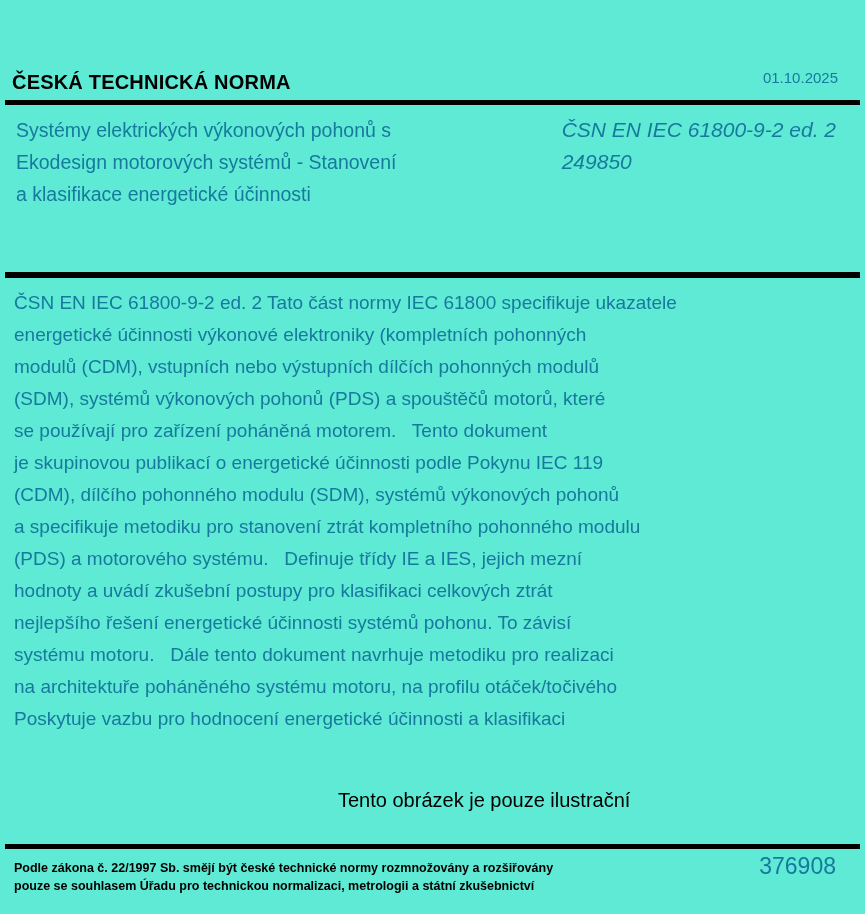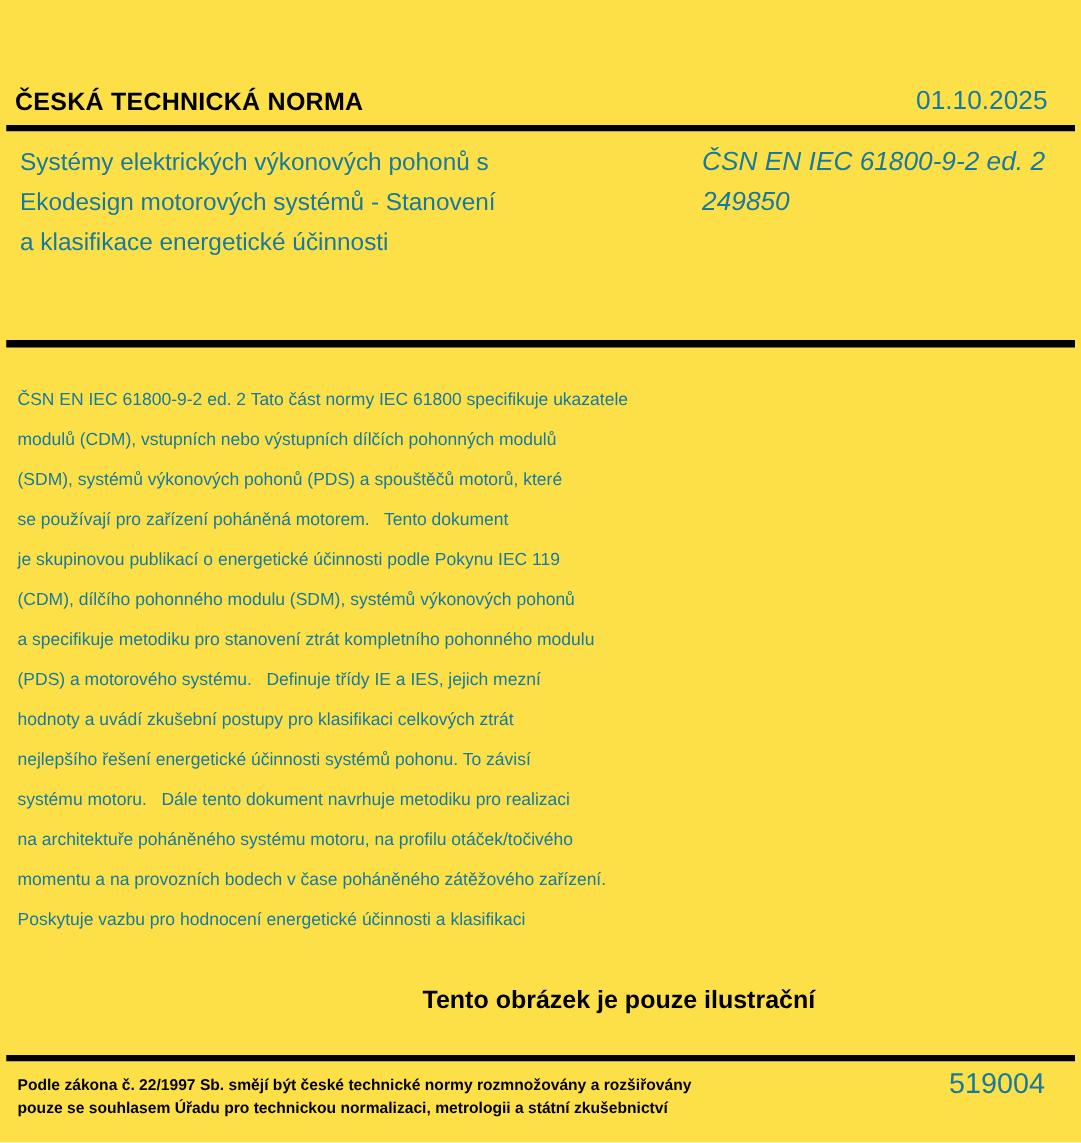--- a/index.html
+++ b/index.html
@@ -4,21 +4,21 @@
 <style>
   html, body {
     margin: 0;
     padding: 0;
     background: #ffffff;
   }
   .page {
     position: relative;
     width: 865px;
     height: 914px;
-    background: #fde047;
+    background: #5eead4;
     font-family: "Liberation Sans", sans-serif;
     overflow: hidden;
   }
   .rule {
     position: absolute;
     left: 5px;
     width: 855px;
     background: #000000;
   }
   .rule-top    { top: 100px; height: 5px; }
@@ -32,21 +32,21 @@
     font-size: 20px;
     font-weight: bold;
     color: #000000;
     letter-spacing: 0.2px;
     white-space: nowrap;
   }
   .header-date {
     position: absolute;
     right: 27px;
     top: 69px;
-    font-size: 21px;
+    font-size: 15px;
     color: #17799E;
     white-space: nowrap;
   }
 
   .doc-title {
     position: absolute;
     left: 16px;
     top: 114px;
     font-size: 19.5px;
     line-height: 32px;
@@ -60,35 +60,34 @@
     line-height: 32px;
     color: #17799E;
     text-align: left;
     font-style: italic;
   }
 
   .abstract {
     position: absolute;
     left: 14px;
     top: 287px;
-    font-size: 14px;
+    font-size: 19px;
     line-height: 32px;
     color: #17799E;
-    margin-top: 16px;
   }
   .abstract div, .doc-title div, .doc-ref div {
     white-space: pre-wrap;
   }
 
   .illustration-note {
     position: absolute;
     left: 338px;
     top: 789px;
     font-size: 20px;
-    font-weight: bold;
+    font-weight: normal;
     color: #000000;
     white-space: nowrap;
   }
 
   .footer-legal {
     position: absolute;
     left: 14px;
     top: 860px;
     font-size: 12.5px;
     font-weight: bold;
@@ -122,39 +121,39 @@
 
   <div class="doc-ref">
     <div>ČSN EN IEC 61800-9-2 ed. 2</div>
     <div>249850</div>
   </div>
 
   <div class="rule rule-mid"></div>
 
   <div class="abstract">
     <div>ČSN EN IEC 61800-9-2 ed. 2 Tato část normy IEC 61800 specifikuje ukazatele</div>
+    <div>energetické účinnosti výkonové elektroniky (kompletních pohonných</div>
     <div>modulů (CDM), vstupních nebo výstupních dílčích pohonných modulů</div>
     <div>(SDM), systémů výkonových pohonů (PDS) a spouštěčů motorů, které</div>
     <div>se používají pro zařízení poháněná motorem.   Tento dokument</div>
     <div>je skupinovou publikací o energetické účinnosti podle Pokynu IEC 119</div>
     <div>(CDM), dílčího pohonného modulu (SDM), systémů výkonových pohonů</div>
     <div>a specifikuje metodiku pro stanovení ztrát kompletního pohonného modulu</div>
     <div>(PDS) a motorového systému.   Definuje třídy IE a IES, jejich mezní</div>
     <div>hodnoty a uvádí zkušební postupy pro klasifikaci celkových ztrát</div>
     <div>nejlepšího řešení energetické účinnosti systémů pohonu. To závisí</div>
     <div>systému motoru.   Dále tento dokument navrhuje metodiku pro realizaci</div>
     <div>na architektuře poháněného systému motoru, na profilu otáček/točivého</div>
-    <div>momentu a na provozních bodech v čase poháněného zátěžového zařízení.</div>
     <div>Poskytuje vazbu pro hodnocení energetické účinnosti a klasifikaci</div>
   </div>
 
   <div class="illustration-note">Tento obrázek je pouze ilustrační</div>
 
   <div class="rule rule-bottom"></div>
 
   <div class="footer-legal">
     <div>Podle zákona č. 22/1997 Sb. smějí být české technické normy rozmnožovány a rozšiřovány</div>
     <div>pouze se souhlasem Úřadu pro technickou normalizaci, metrologii a státní zkušebnictví</div>
   </div>
 
-  <div class="footer-number">519004</div>
+  <div class="footer-number">376908</div>
 
 </div>
 
 </body></html>

